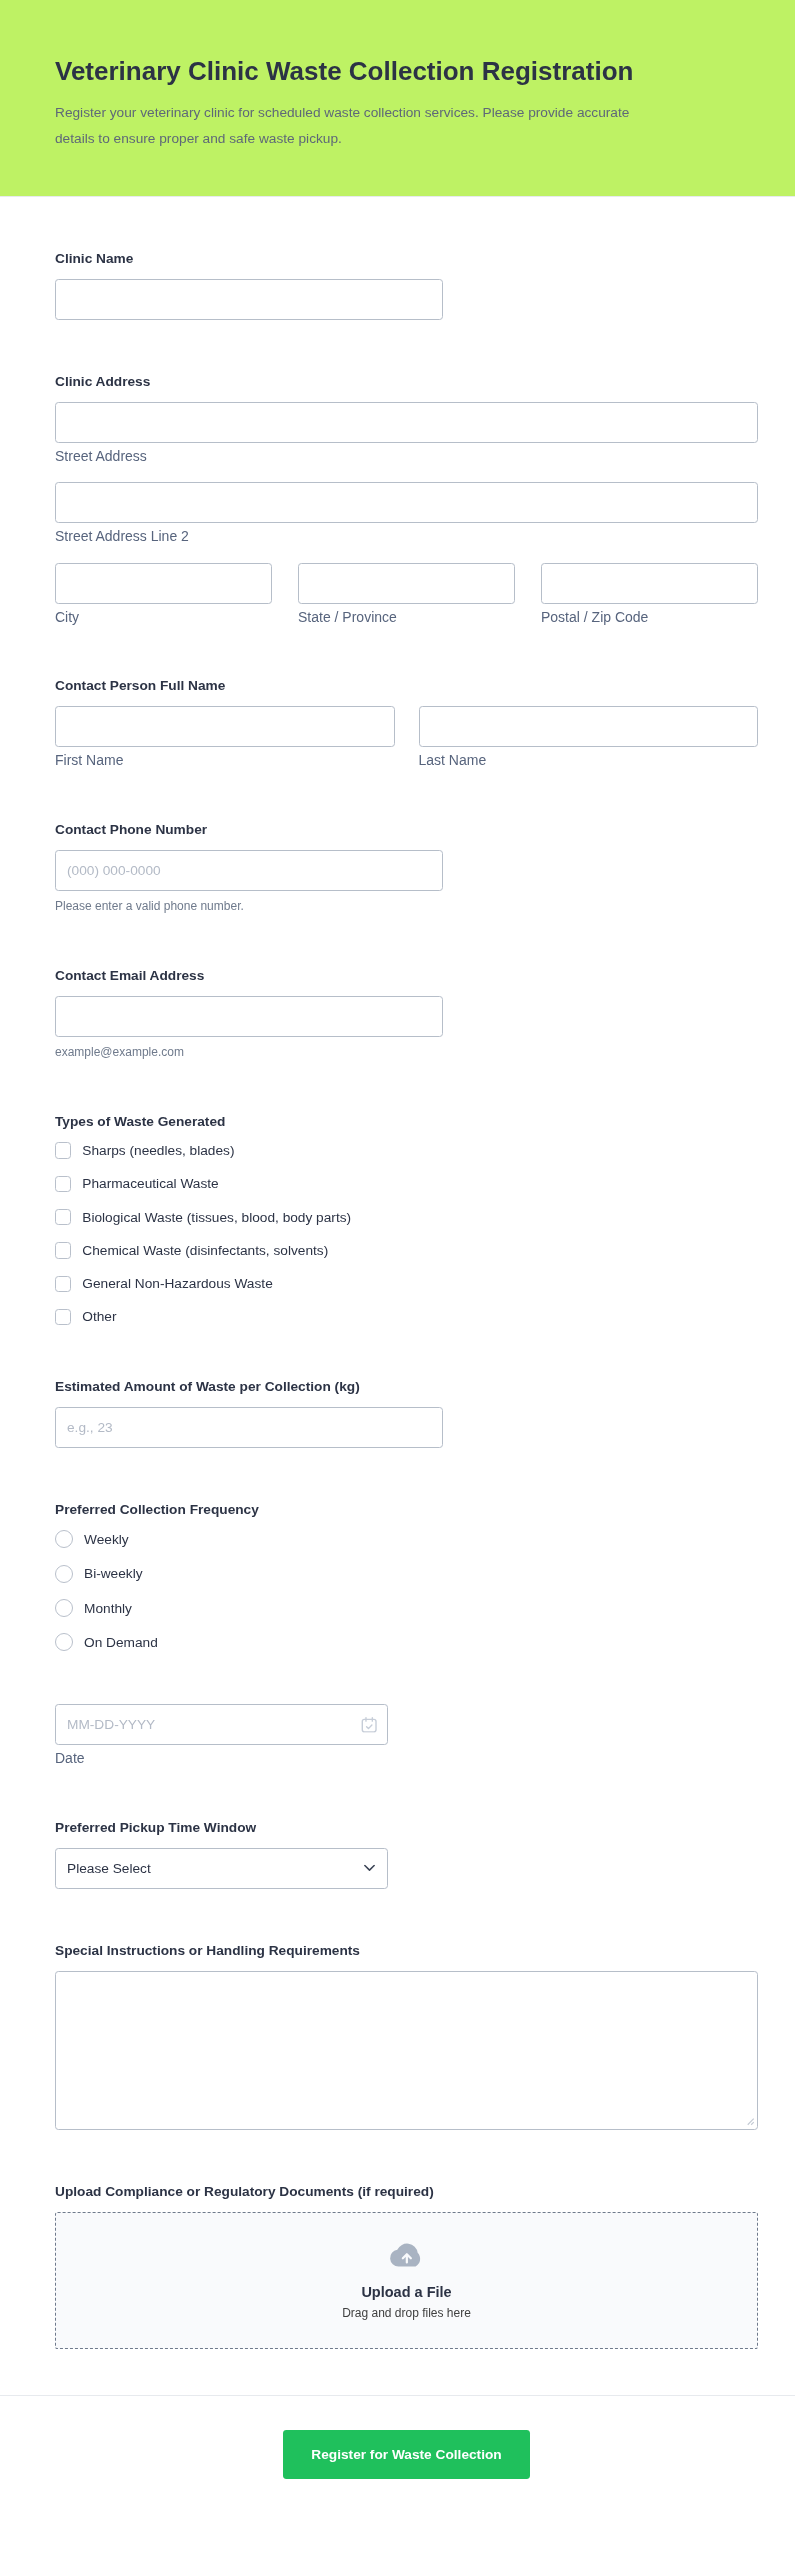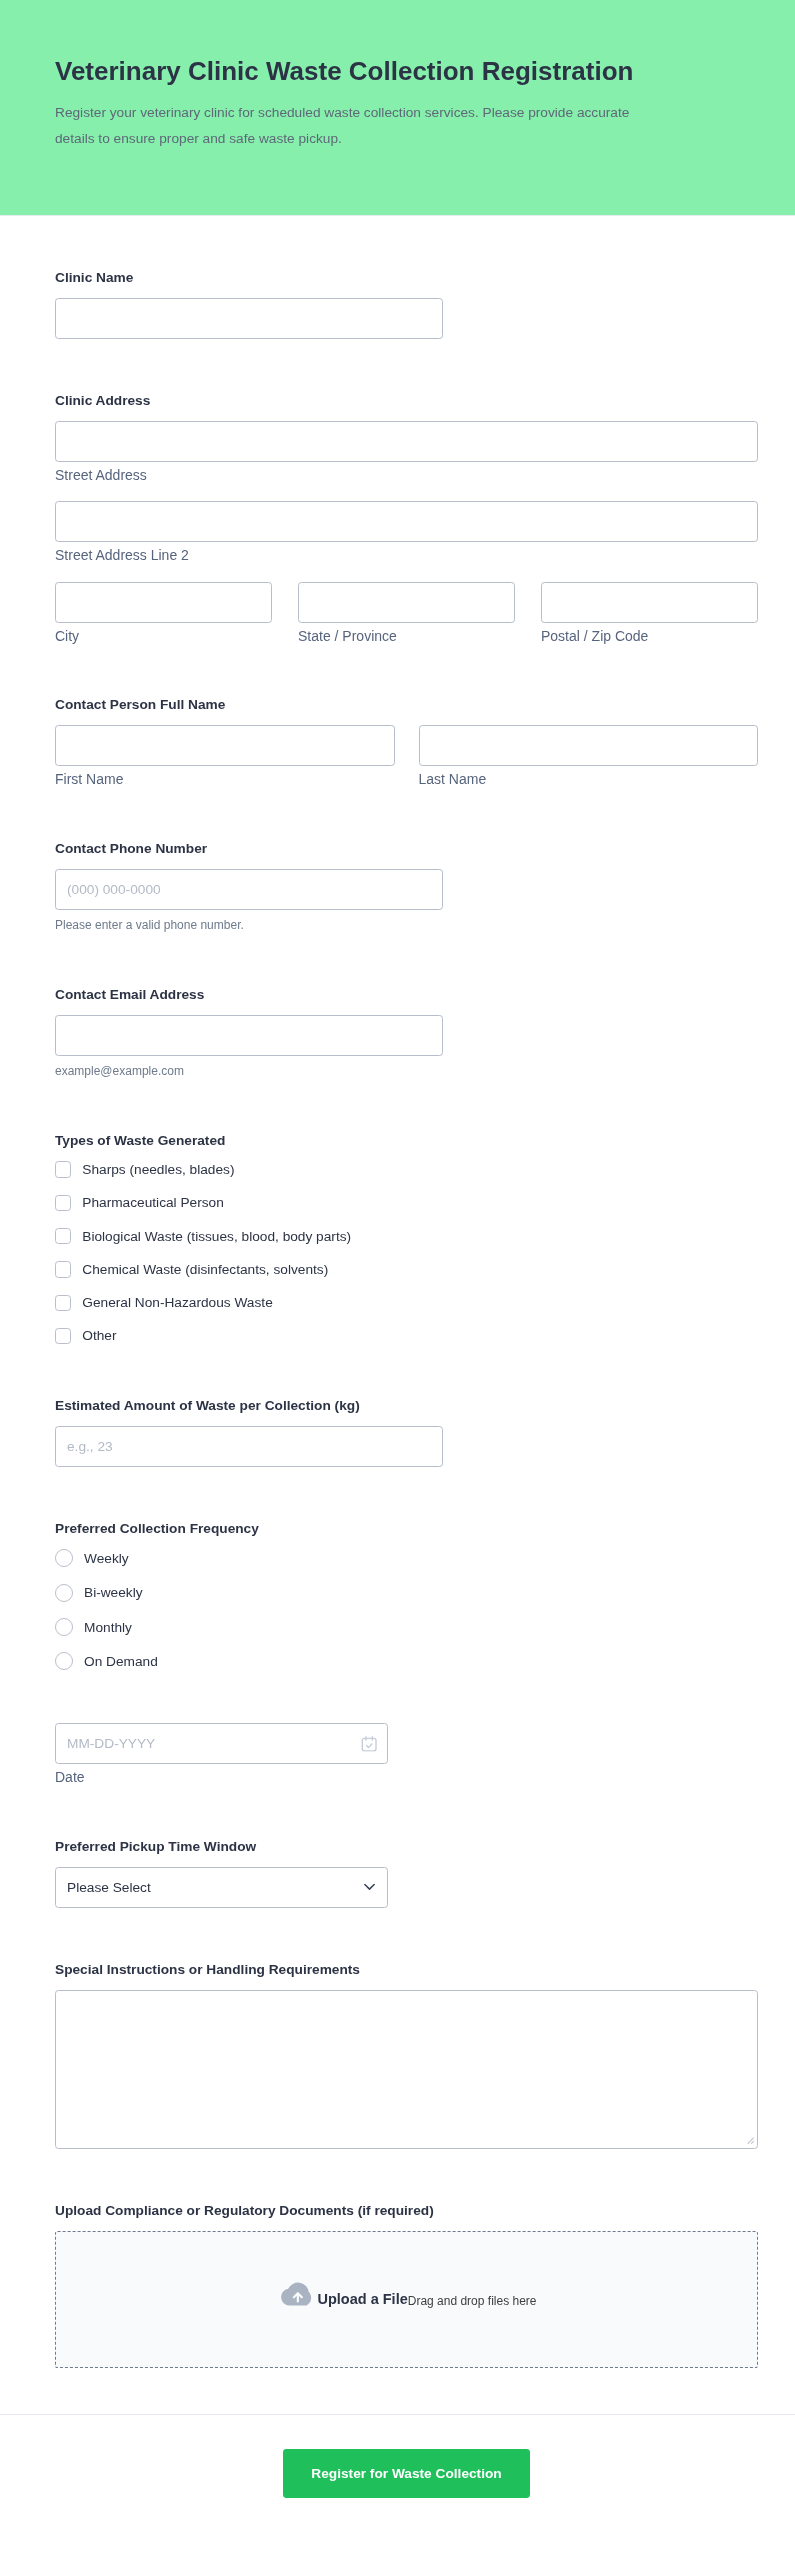--- a/index.html
+++ b/index.html
@@ -7,23 +7,23 @@
   body {
     width: 796px;
     min-height: 2576px;
     margin: 0 auto;
     font-family: "Liberation Sans", "DejaVu Sans", sans-serif;
     color: #2c3345;
   }
 
   
   .form-header {
-    padding: 50px 55px 62px 55px;
+    padding: 50px 55px 43px 55px;
     border-bottom: 0.9px solid #e7eaee;
-    background: #86efac;
+    background: #bef264;
   }
   .form-title {
     font-size: 26px;
     font-weight: 700;
     color: #2c3345;
     line-height: 43px;
     max-width: 633px;
   }
   .form-subtitle {
     margin-top: 6.8px;
@@ -150,21 +150,21 @@
   }
 
   
   .upload-area {
     width: 100%;
     height: 137px;
     border: 0.9px dashed #6f7a8c;
     border-radius: 2.6px;
     background: #f9fafc;
     display: flex;
-    flex-direction: row;
+    flex-direction: column;
     align-items: center;
     justify-content: center;
     cursor: pointer;
   }
   .upload-cloud { margin-bottom: 8.6px; }
   .upload-title {
     font-size: 14.5px;
     font-weight: 700;
     color: #2c3345;
     line-height: 19px;
@@ -265,21 +265,21 @@
   </div>
 
   <div class="q">
     <label class="q-label">Types of Waste Generated</label>
     <div class="opt-row">
       <span class="cbox"></span>
       <span class="opt-text">Sharps (needles, blades)</span>
     </div>
     <div class="opt-row">
       <span class="cbox"></span>
-      <span class="opt-text">Pharmaceutical Person</span>
+      <span class="opt-text">Pharmaceutical Waste</span>
     </div>
     <div class="opt-row">
       <span class="cbox"></span>
       <span class="opt-text">Biological Waste (tissues, blood, body parts)</span>
     </div>
     <div class="opt-row">
       <span class="cbox"></span>
       <span class="opt-text">Chemical Waste (disinfectants, solvents)</span>
     </div>
     <div class="opt-row">

